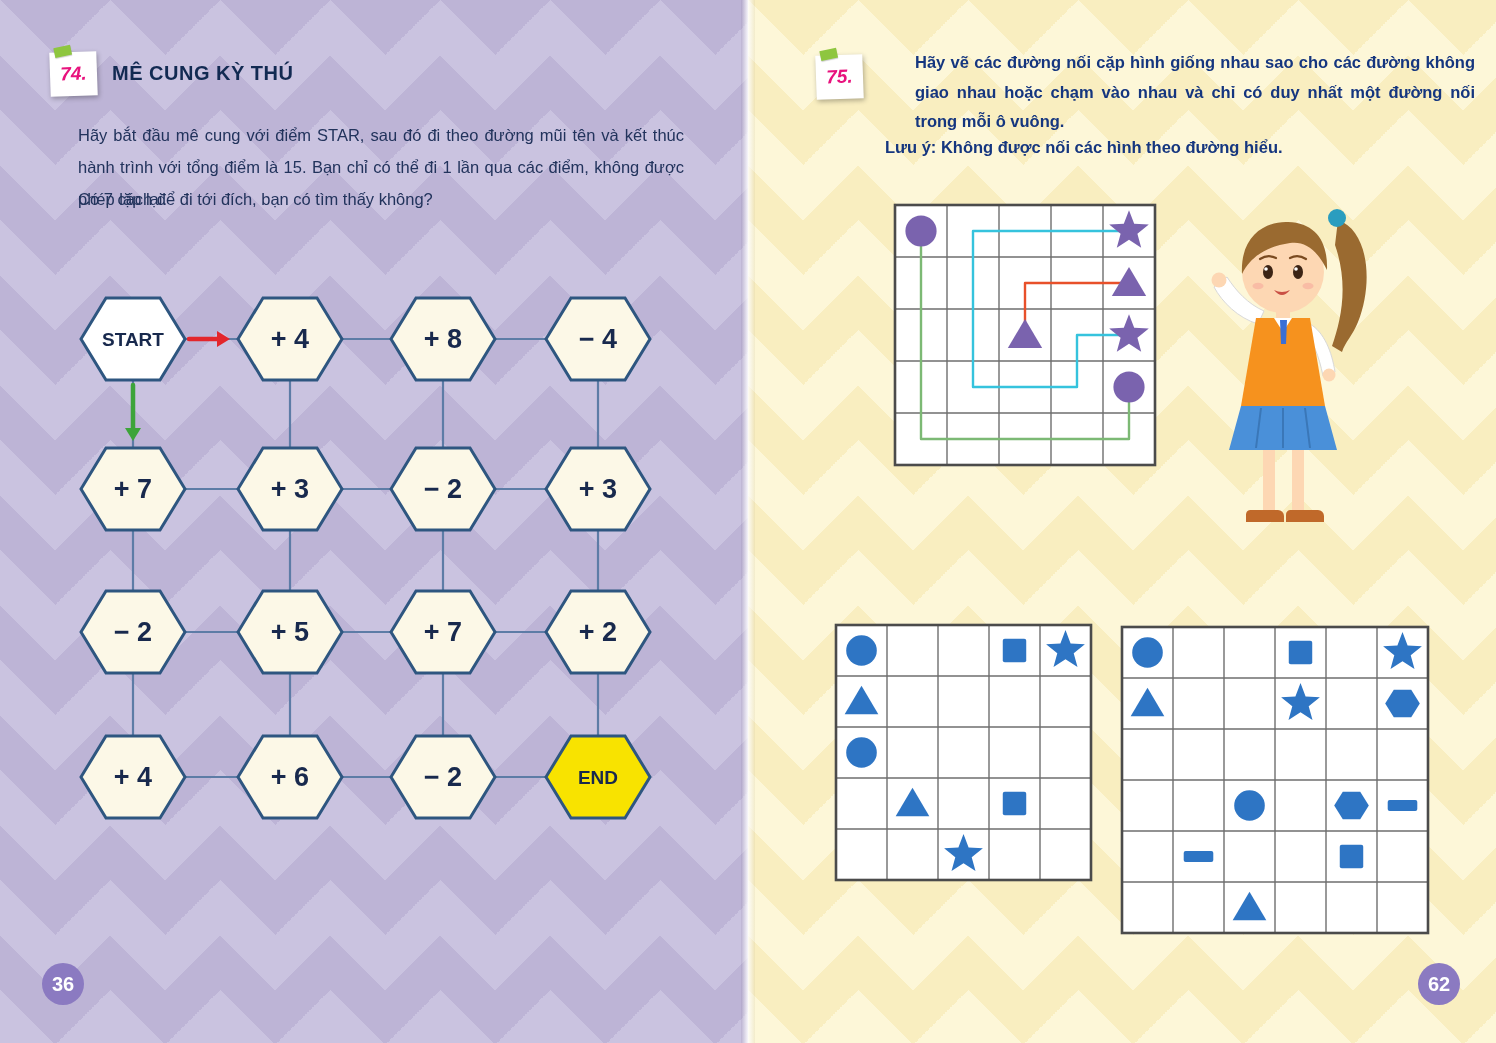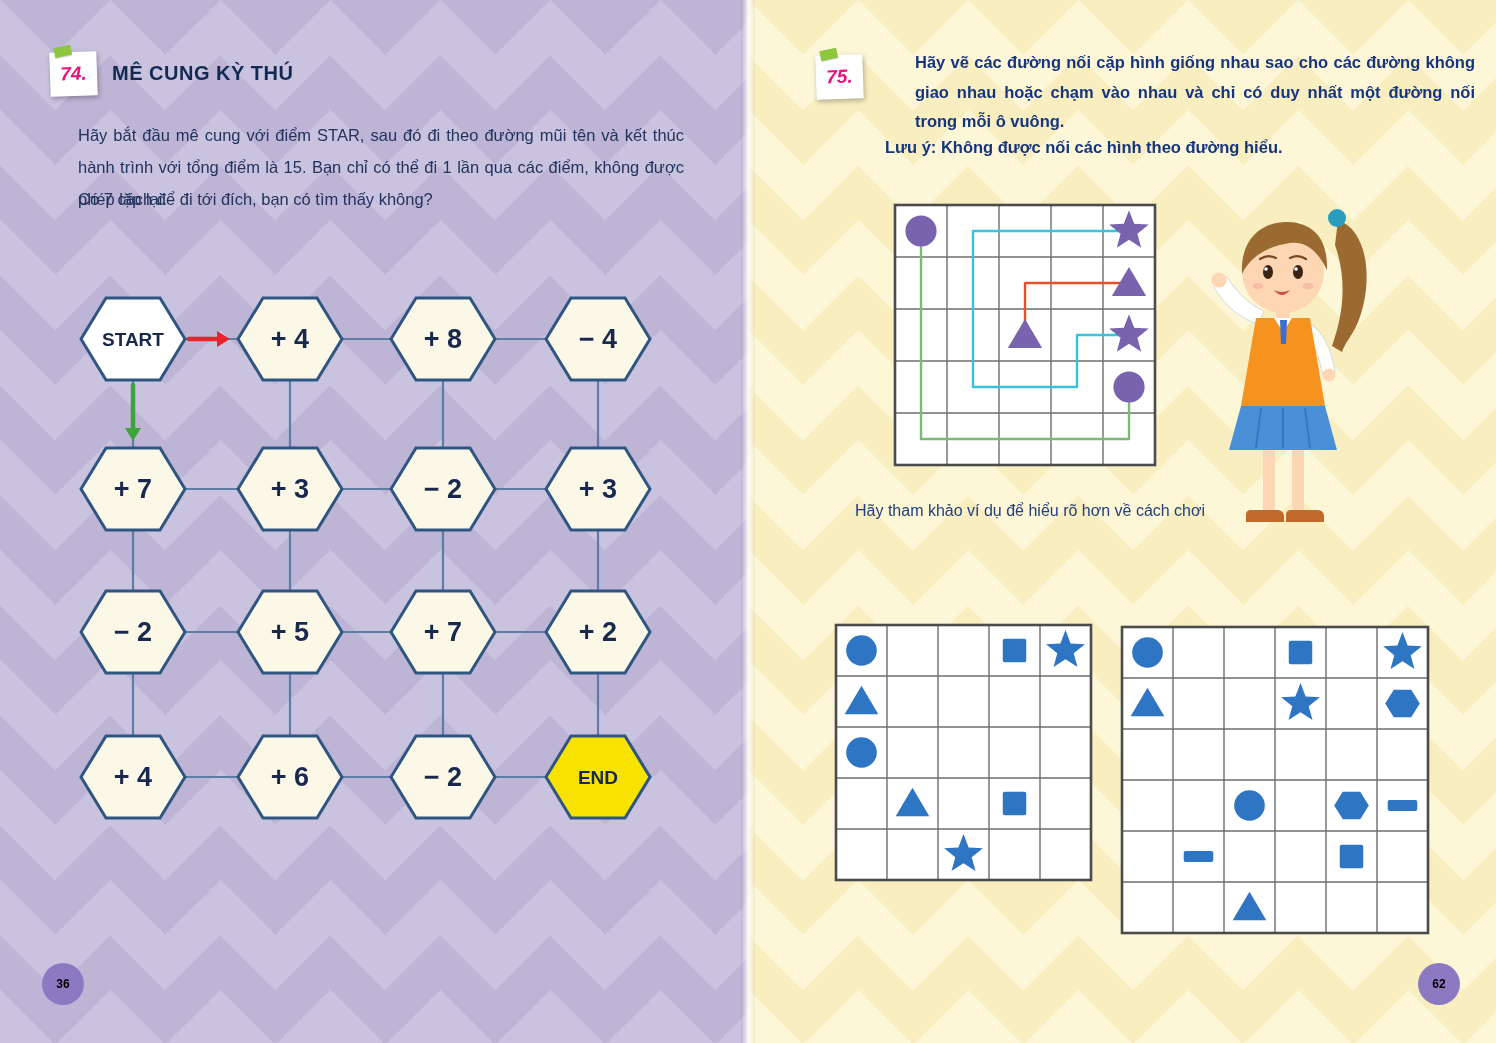--- a/index.html
+++ b/index.html
@@ -38,21 +38,21 @@
     background:#8ec63f;transform:rotate(-10deg);box-shadow:0 1px 1px rgba(0,0,0,.2);}
 
   
   .title{position:absolute;font-weight:bold;color:#122a52;font-size:20px;letter-spacing:.5px;}
   .para{position:absolute;color:#22335c;font-size:16.5px;line-height:1.95;text-align:justify;margin-top:11px;}
   .instr{position:absolute;color:#15367f;font-weight:bold;font-size:16.5px;line-height:1.8;text-align:justify;}
   .caption{position:absolute;color:#23407c;font-size:16px;line-height:2.0;}
 
   
   .pagenum{position:absolute;width:42px;height:42px;border-radius:50%;background:#8b7ac1;
-    color:#000000;font-weight:bold;font-size:12px;display:flex;align-items:center;justify-content:center;}
+    color:#ffffff;font-weight:bold;font-size:20px;display:flex;align-items:center;justify-content:center;}
 
   svg{display:block;}
 </style>
 </head>
 <body>
 
 <div id="book">
 
   <div class="page" id="page-left">
 
@@ -202,21 +202,20 @@
       <path d="M55,216 L139,216 L151,260 L43,260 Z" fill="#4a90d9"></path>
       <path d="M75,218 L70,258 M97,218 L97,258 M119,218 L124,258" stroke="#3a77b8" stroke-width="2" fill="none"></path>
 
       <rect x="77" y="260" width="12" height="60" fill="#fdd7b3"></rect>
       <rect x="106" y="260" width="12" height="60" fill="#fdd7b3"></rect>
       <path d="M64,320 h28 a6,6 0 0 1 6,6 v6 h-38 v-7 a5,5 0 0 1 4,-5 Z" fill="#c0692a"></path>
       <path d="M104,320 h28 a6,6 0 0 1 6,6 v6 h-38 v-7 a5,5 0 0 1 4,-5 Z" fill="#c0692a"></path>
     </svg>
 
     <div class="caption" style="left:107px;top:495px;width:400px;">
-      <div>Hãy tham khảo ví dụ để hiểu rõ hơn về cách chơi</div>
     </div>
 
     <svg id="puzzle-grid-1" style="position:absolute;left:86px;top:623px;" width="259" height="259" viewBox="0 0 259 259">
         <rect x="2" y="2" width="255" height="255" fill="#ffffff"></rect>
         <line x1="53" y1="2" x2="53" y2="257" stroke="#6e6e6e" stroke-width="1.4"></line>
         <line x1="104" y1="2" x2="104" y2="257" stroke="#6e6e6e" stroke-width="1.4"></line>
         <line x1="155" y1="2" x2="155" y2="257" stroke="#6e6e6e" stroke-width="1.4"></line>
         <line x1="206" y1="2" x2="206" y2="257" stroke="#6e6e6e" stroke-width="1.4"></line>
         <line x1="2" y1="53" x2="257" y2="53" stroke="#6e6e6e" stroke-width="1.4"></line>
         <line x1="2" y1="104" x2="257" y2="104" stroke="#6e6e6e" stroke-width="1.4"></line>

